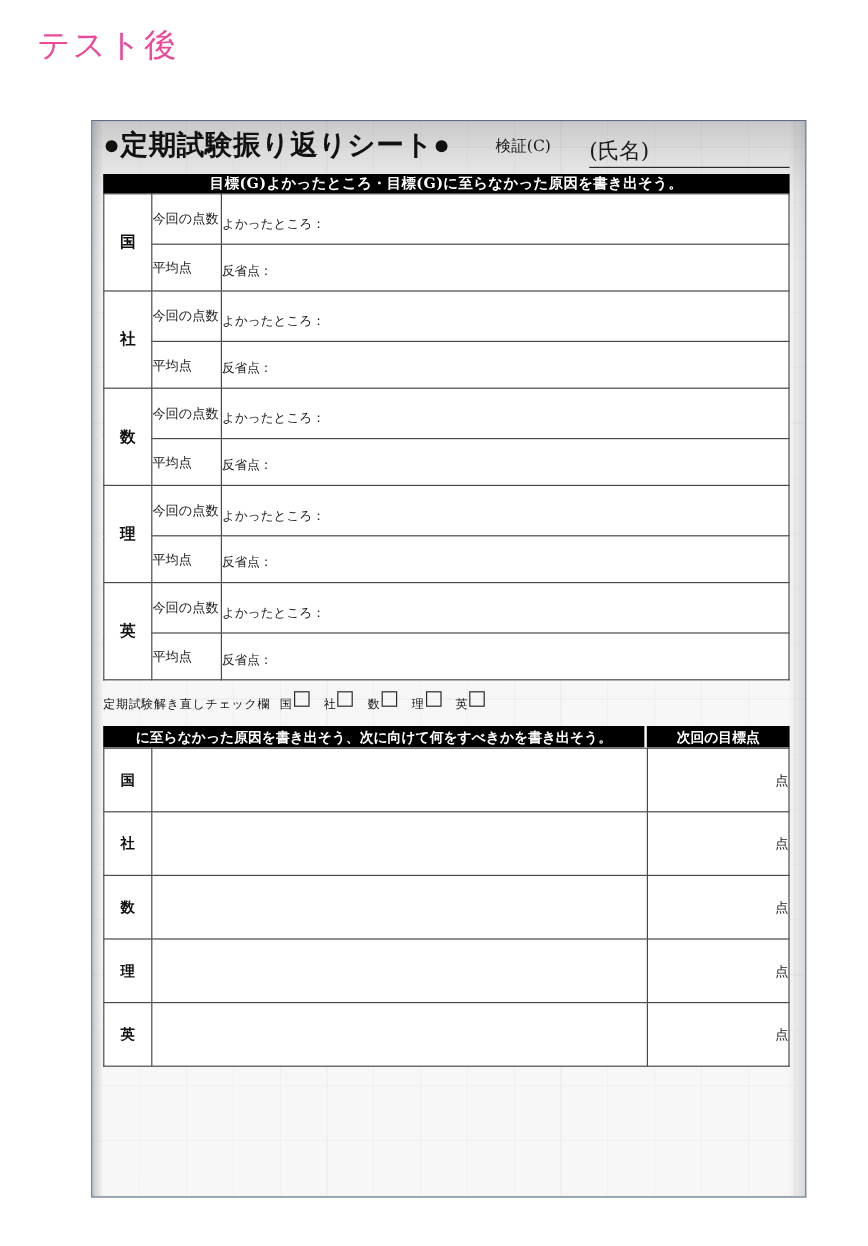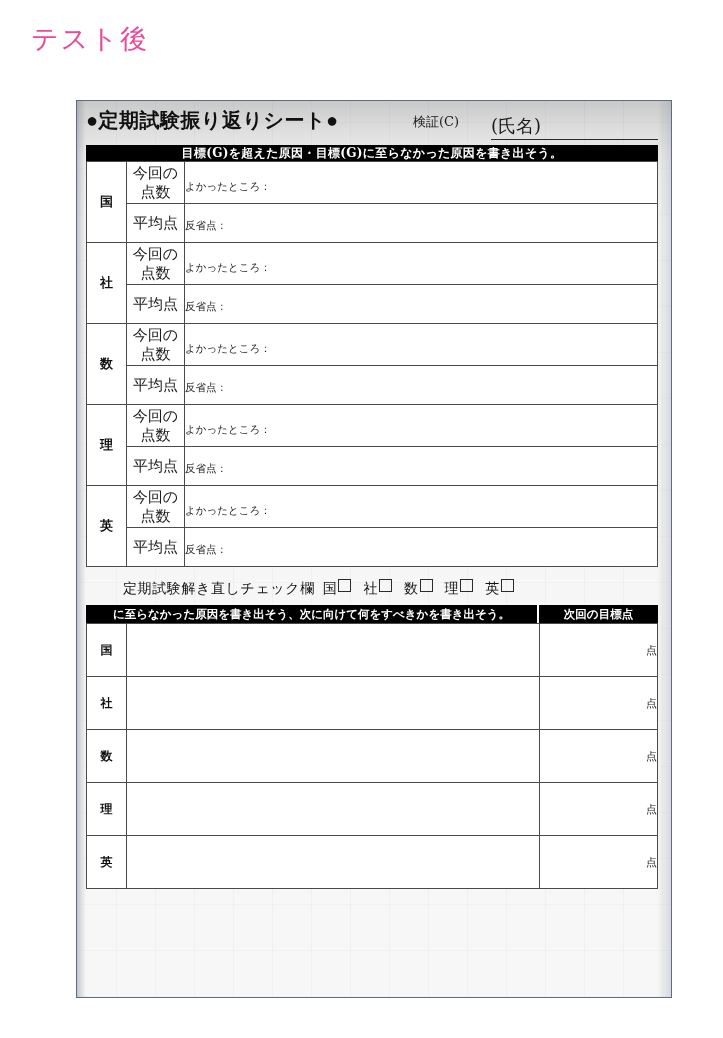--- a/index.html
+++ b/index.html
@@ -80,27 +80,27 @@
   .title-row {
     position: relative;
     height: 44px;
     padding-top: 6px;
     box-sizing: border-box;
   }
   .sheet-title {
     position: absolute;
     left: 0;
     top: 4px;
-    font-size: 20px;
+    font-size: 23px;
     line-height: 30px;
     font-weight: bold;
     color: #111;
     letter-spacing: 0.5px;
     white-space: nowrap;
-    font-family: Liberation Serif, serif;
+    font-family: Liberation Sans, sans-serif;
   }
   .kensho {
     position: absolute;
     left: 327px;
     top: 12px;
     font-size: 13px;
     color: #1a1a1a;
     white-space: nowrap;
   }
   .name-wrap {
@@ -150,22 +150,22 @@
   .col-subject { width: 40px; }
   .col-score   { width: 58px; }
 
   td.subject {
     text-align: center;
     font-size: 13px;
     font-weight: bold;
     color: #111;
   }
   td.score-top, td.score-bot {
-    text-align: center;
-    font-size: 15px;
+    text-align: left;
+    font-size: 11px;
     color: #1b1b1b;
     height: 32px;
   }
   td.score-top {
     border-bottom: 1px dotted #3a3a3a;
     vertical-align: top;
     padding-top: 2px;
   }
   td.score-bot {
     border-top: none;
@@ -177,27 +177,26 @@
     color: #1b1b1b;
     padding-left: 8px;
     vertical-align: middle;
   }
   td.note.good   { vertical-align: middle; padding-top: 9px; }
   td.note.reflect{ vertical-align: middle; padding-top: 6px; }
 
   
   .check-row {
     margin-top: 9px;
-    font-size: 14px;
+    font-size: 10px;
     color: #141414;
     letter-spacing: 0.6px;
     height: 24px;
     line-height: 24px;
     white-space: nowrap;
-    margin-left: 37px;
   }
   .check-row .chk-label { margin-right: 8px; }
   .check-item {
     display: inline-block;
     margin-right: 12px;
   }
   .check-item .box {
     display: inline-block;
     width: 11px;
     height: 11px;
@@ -268,21 +267,21 @@
   <div class="inner">
 
     <div class="title-row">
       <div class="sheet-title">●定期試験振り返りシート●</div>
       <div class="kensho">検証(C)</div>
       <div class="name-wrap">
         <span class="name-label">(氏名)</span>
       </div>
     </div>
 
-    <div class="banner">目標(G)を超えた原因・目標(G)に至らなかった原因を書き出そう。</div>
+    <div class="banner">目標(G)よかったところ・目標(G)に至らなかった原因を書き出そう。</div>
 
     <table class="grid">
       <colgroup>
         <col class="col-subject">
           <col class="col-score">
           <col>
       </colgroup>
       <tbody id="reflection-body">
           <tr>
             <td class="subject" rowspan="2">国</td>

